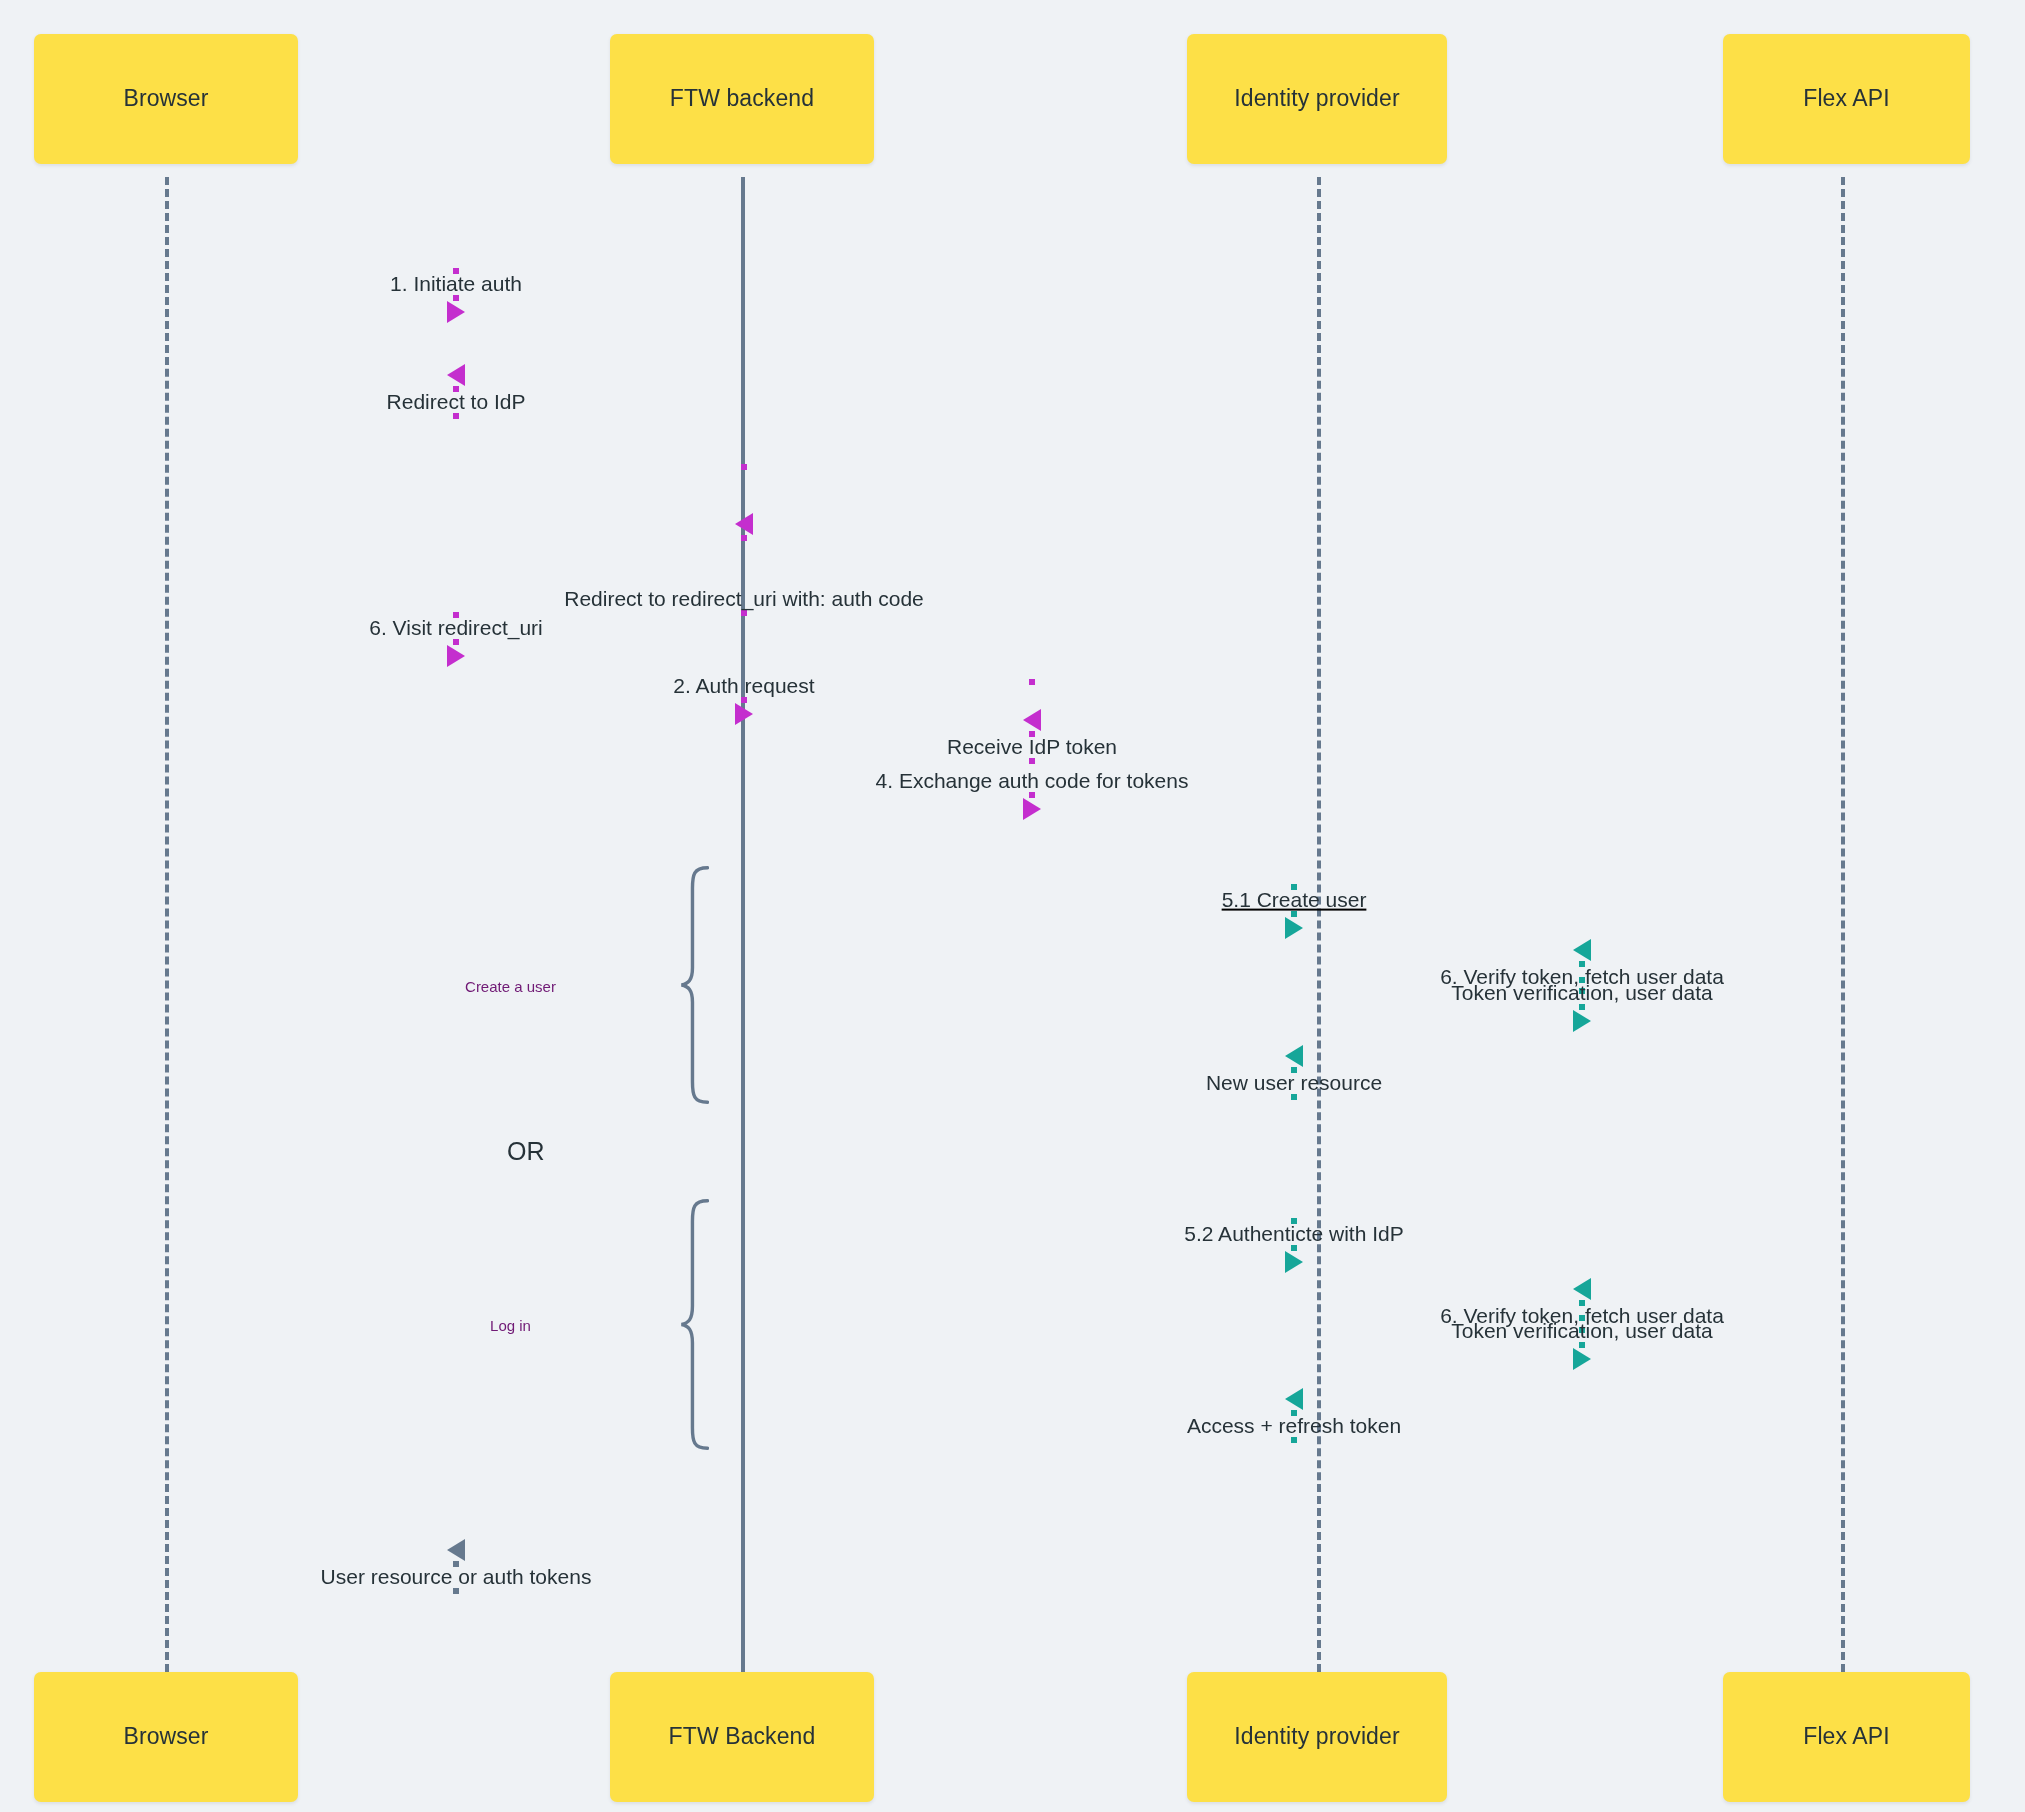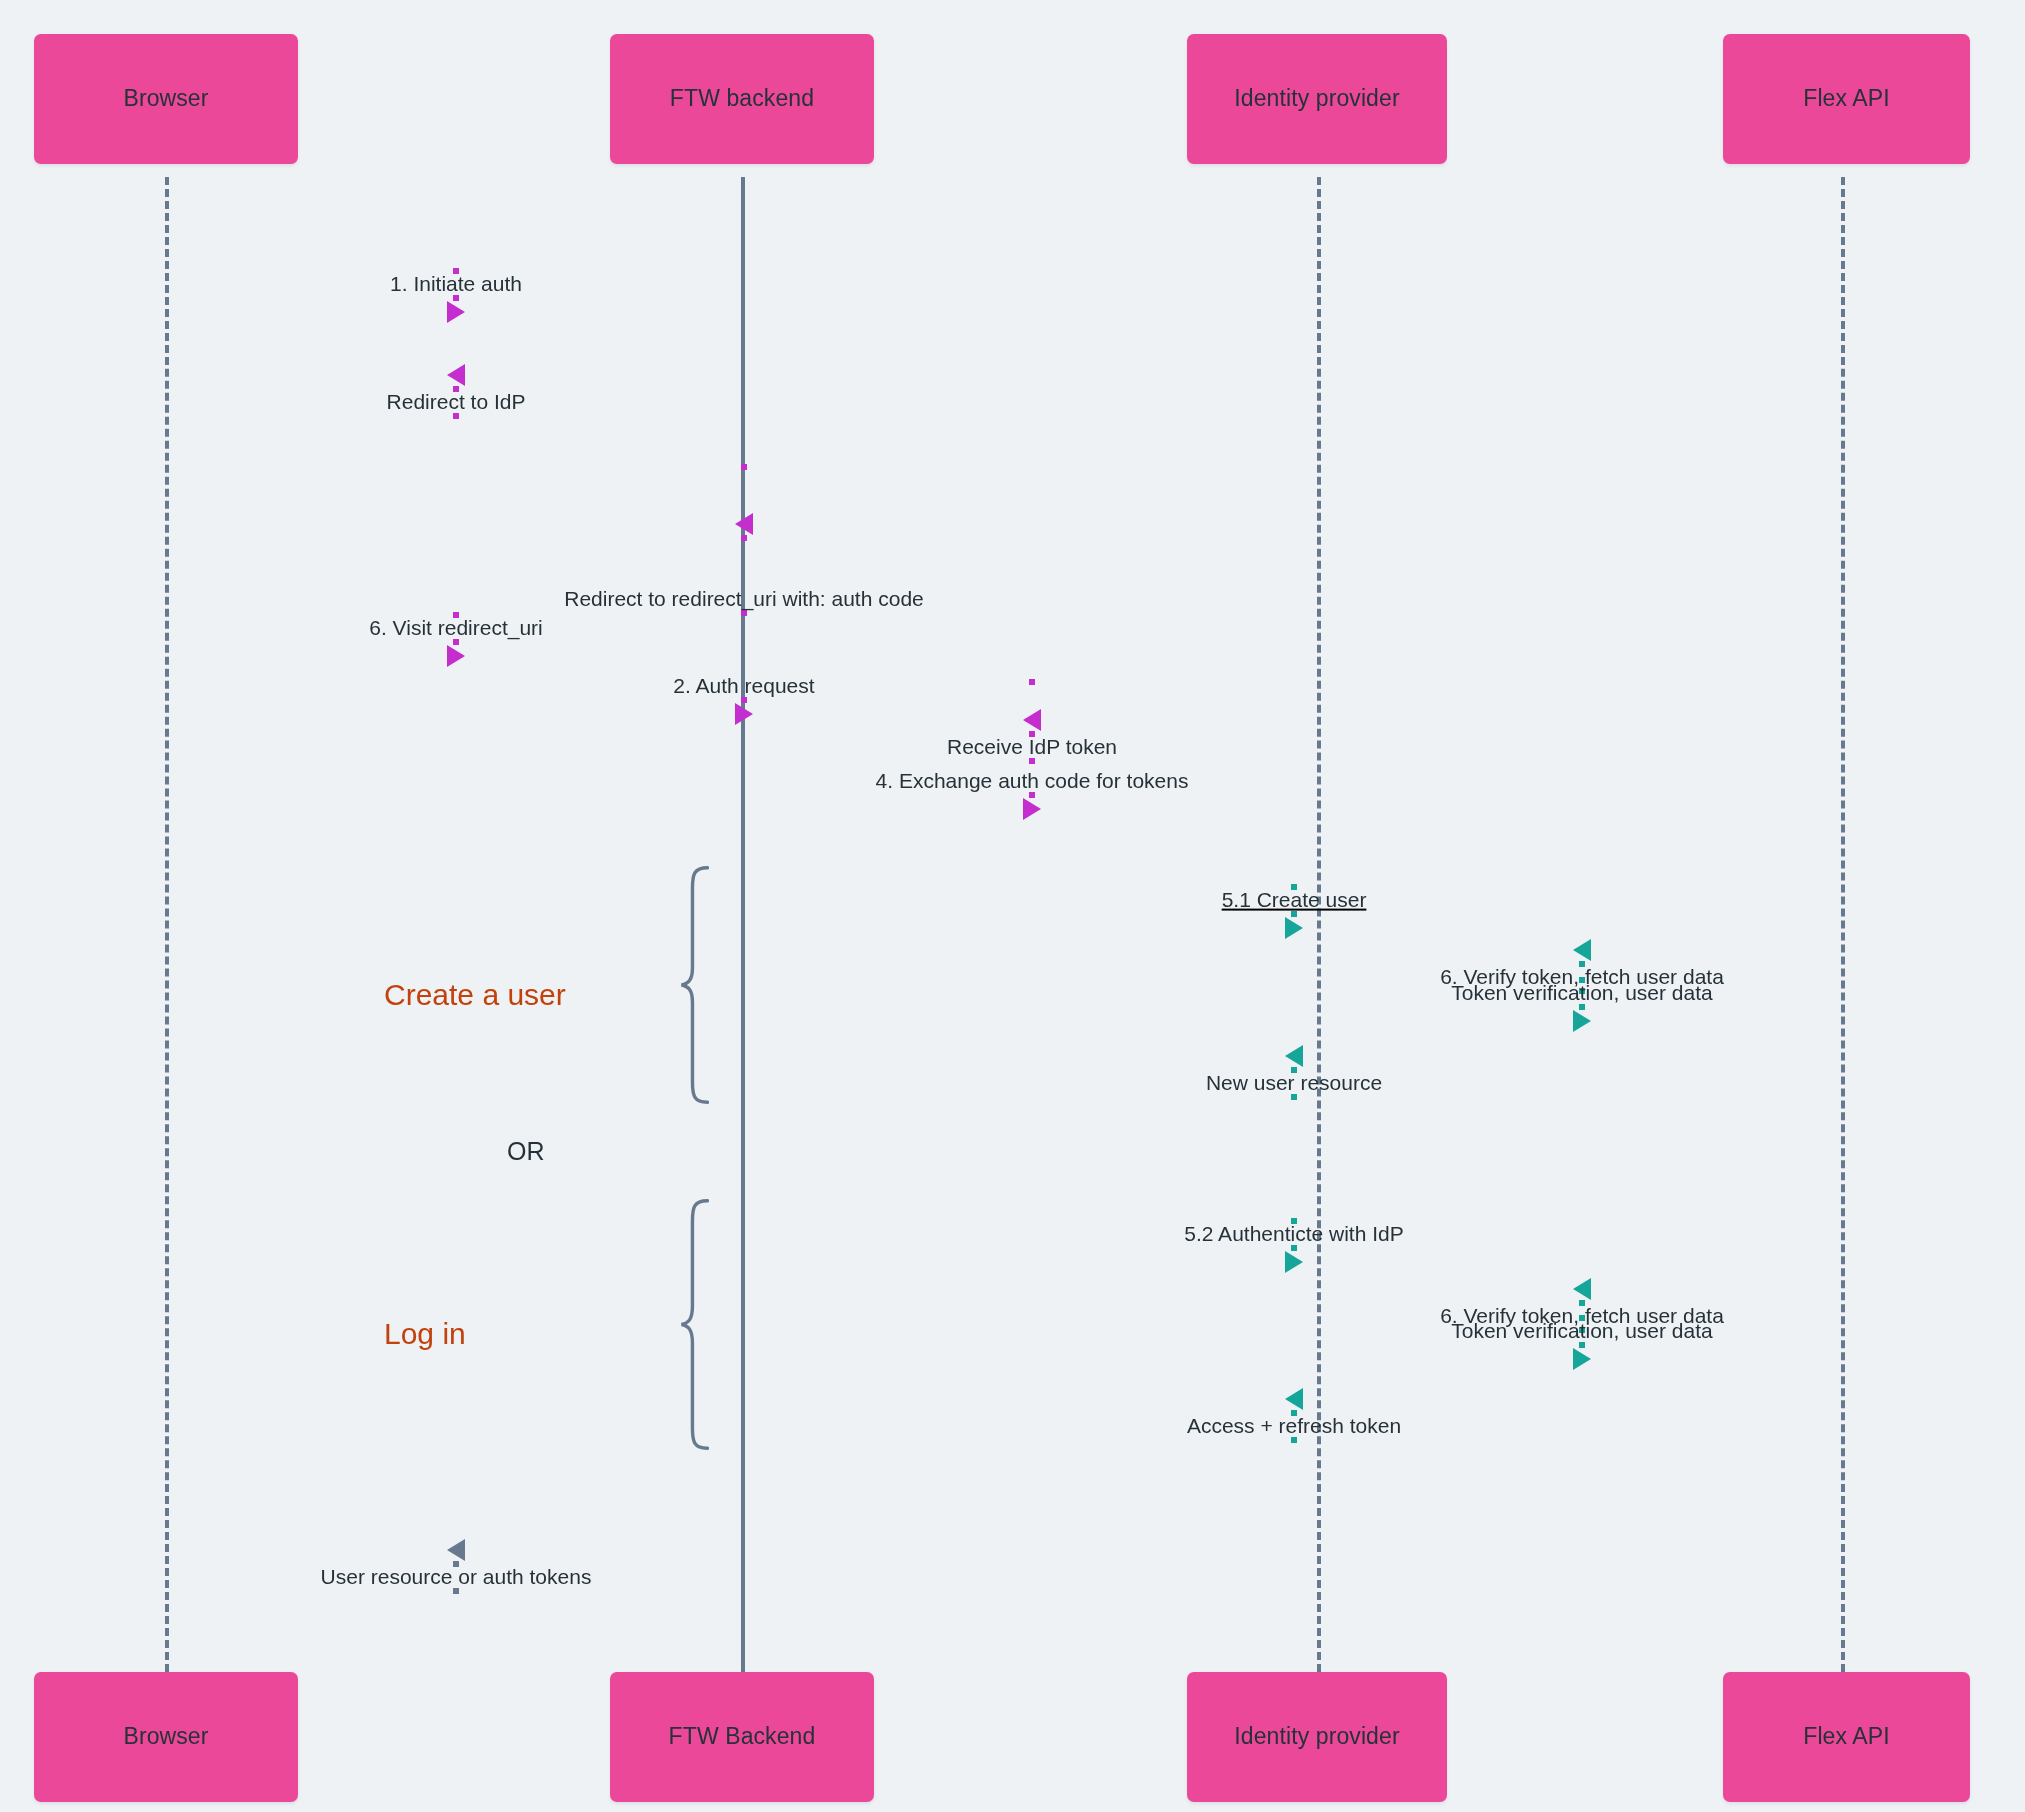--- a/index.html
+++ b/index.html
@@ -12,21 +12,21 @@
     position: relative;
     width: 2025px;
     height: 1813px;
     background: #eff2f5;
     font-family: "Liberation Sans", "DejaVu Sans", sans-serif;
     overflow: hidden;
   }
   
   .actor-box {
     position: absolute;
-    background: #ec4899;
+    background: #fde047;
     border-radius: 6.9px;
     box-shadow: 0 1.4px 3.4px rgba(60,72,88,0.10);
     display: flex;
     align-items: center;
     justify-content: center;
     box-sizing: border-box;
   }
   .actor-label {
     font-size: 23px;
     color: #263238;
@@ -100,24 +100,24 @@
   .c-teal .head.left  { border-right-color: #16a699; }
   .c-gray .seg { border-top-color: #66798e; }
   .c-gray .head.left  { border-right-color: #66798e; }
   
   .brace {
     position: absolute;
   }
   .brace svg { display: block; }
   .group-label {
     position: absolute;
-    font-size: 30px;
-    color: #c2410c;
+    font-size: 15px;
+    color: #701a75;
     white-space: nowrap;
-    text-align: left;
+    text-align: center;
   }
   .or-label {
     position: absolute;
     font-size: 25px;
     color: #263238;
     font-weight: 400;
     white-space: nowrap;
   }
 </style>
 </head>

